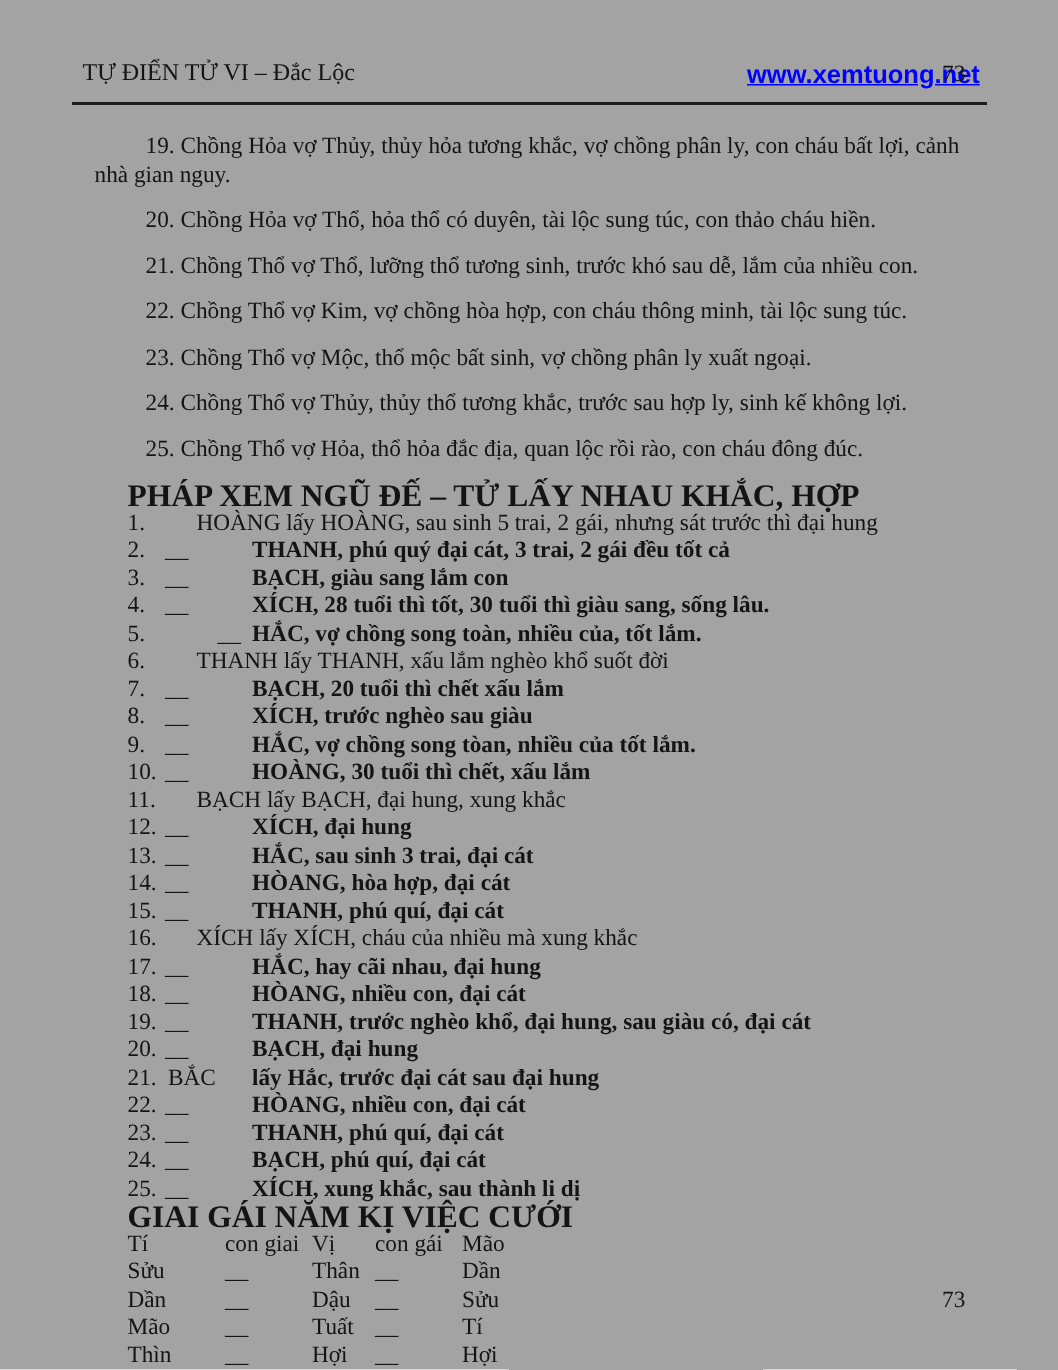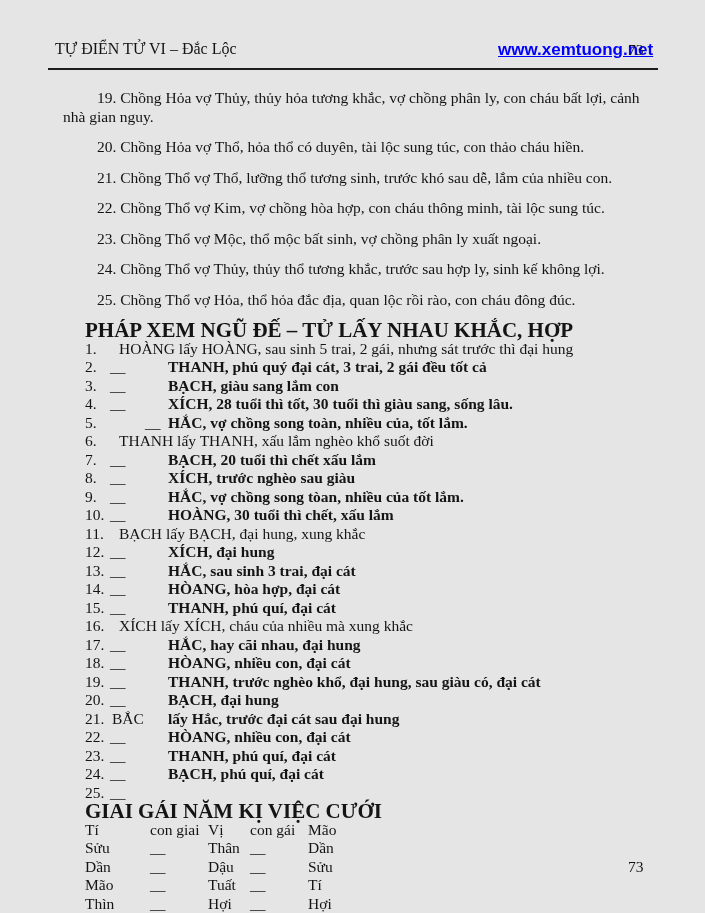--- a/index.html
+++ b/index.html
@@ -1,19 +1,19 @@
 <!DOCTYPE html>
 <html><head>
 <meta charset="utf-8">
 <style>
   html,body{margin:0;padding:0;background:#ffffff;}
   .page{
     position:relative;
     width:705px;height:913px;
-    background:#e5e5e5;
+    background:#a3a3a3;
     font-family:"Liberation Serif","DejaVu Serif",serif;
     color:#141414;
     font-size:15.5px;
     overflow:hidden;
   }
   
   .header{position:absolute;top:40px;left:0;width:705px;height:22px;}
   .header .title{position:absolute;left:55px;top:0;white-space:nowrap;font-size:16px;}
   .header .site-link{
     position:absolute;left:463px;top:0;white-space:nowrap;
@@ -21,21 +21,21 @@
     font-weight:bold;font-size:17px;text-decoration:underline;margin-left:35px;
   }
   .header .hpage{position:absolute;left:628px;top:1px;font-size:15.5px;}
   .rule{position:absolute;top:68px;left:48px;width:610px;height:2px;background:#1c1c1c;}
   
   .content{position:absolute;top:77px;left:51px;width:606px;line-height:18.5px;}
   .para{text-indent:34px;margin:12px;}
   .row{position:relative;height:18.5px;}
   .row span{position:absolute;top:0;white-space:nowrap;}
   .num{left:34px;}
-  .t-full{left:68px;}
+  .t-full{left:80px;}
   .dash{left:59px;}
   .dash-ind{left:94px;}
   .mid{left:61px;}
   .t-name{left:117px;font-weight:bold;}
   .h1{font-weight:bold;margin:0 0 0 34px;white-space:nowrap;font-size:21px;}
   
   .tc0{left:34px;}
   .tc1{left:99px;}
   .tc2{left:157px;}
   .tc3{left:199px;}
@@ -179,20 +179,21 @@
           <span class="t-name">THANH, phú quí, đại cát</span>
         </div>
         <div class="row">
           <span class="num">24.</span>
           <span class="dash">__</span>
           <span class="t-name">BẠCH, phú quí, đại cát</span>
         </div>
         <div class="row">
           <span class="num">25.</span>
           <span class="dash">__</span>
+          <span class="t-name">XÍCH, xung khắc, sau thành li dị</span>
         </div>
       </div>
     <div class="h1">GIAI GÁI NĂM KỊ VIỆC CƯỚI</div>
     <div id="ki-table">
         <div class="row">
           <span class="tc0">Tí</span>
           <span class="tc1">con giai</span>
           <span class="tc2">Vị</span>
           <span class="tc3">con gái</span>
           <span class="tc4">Mão</span>

